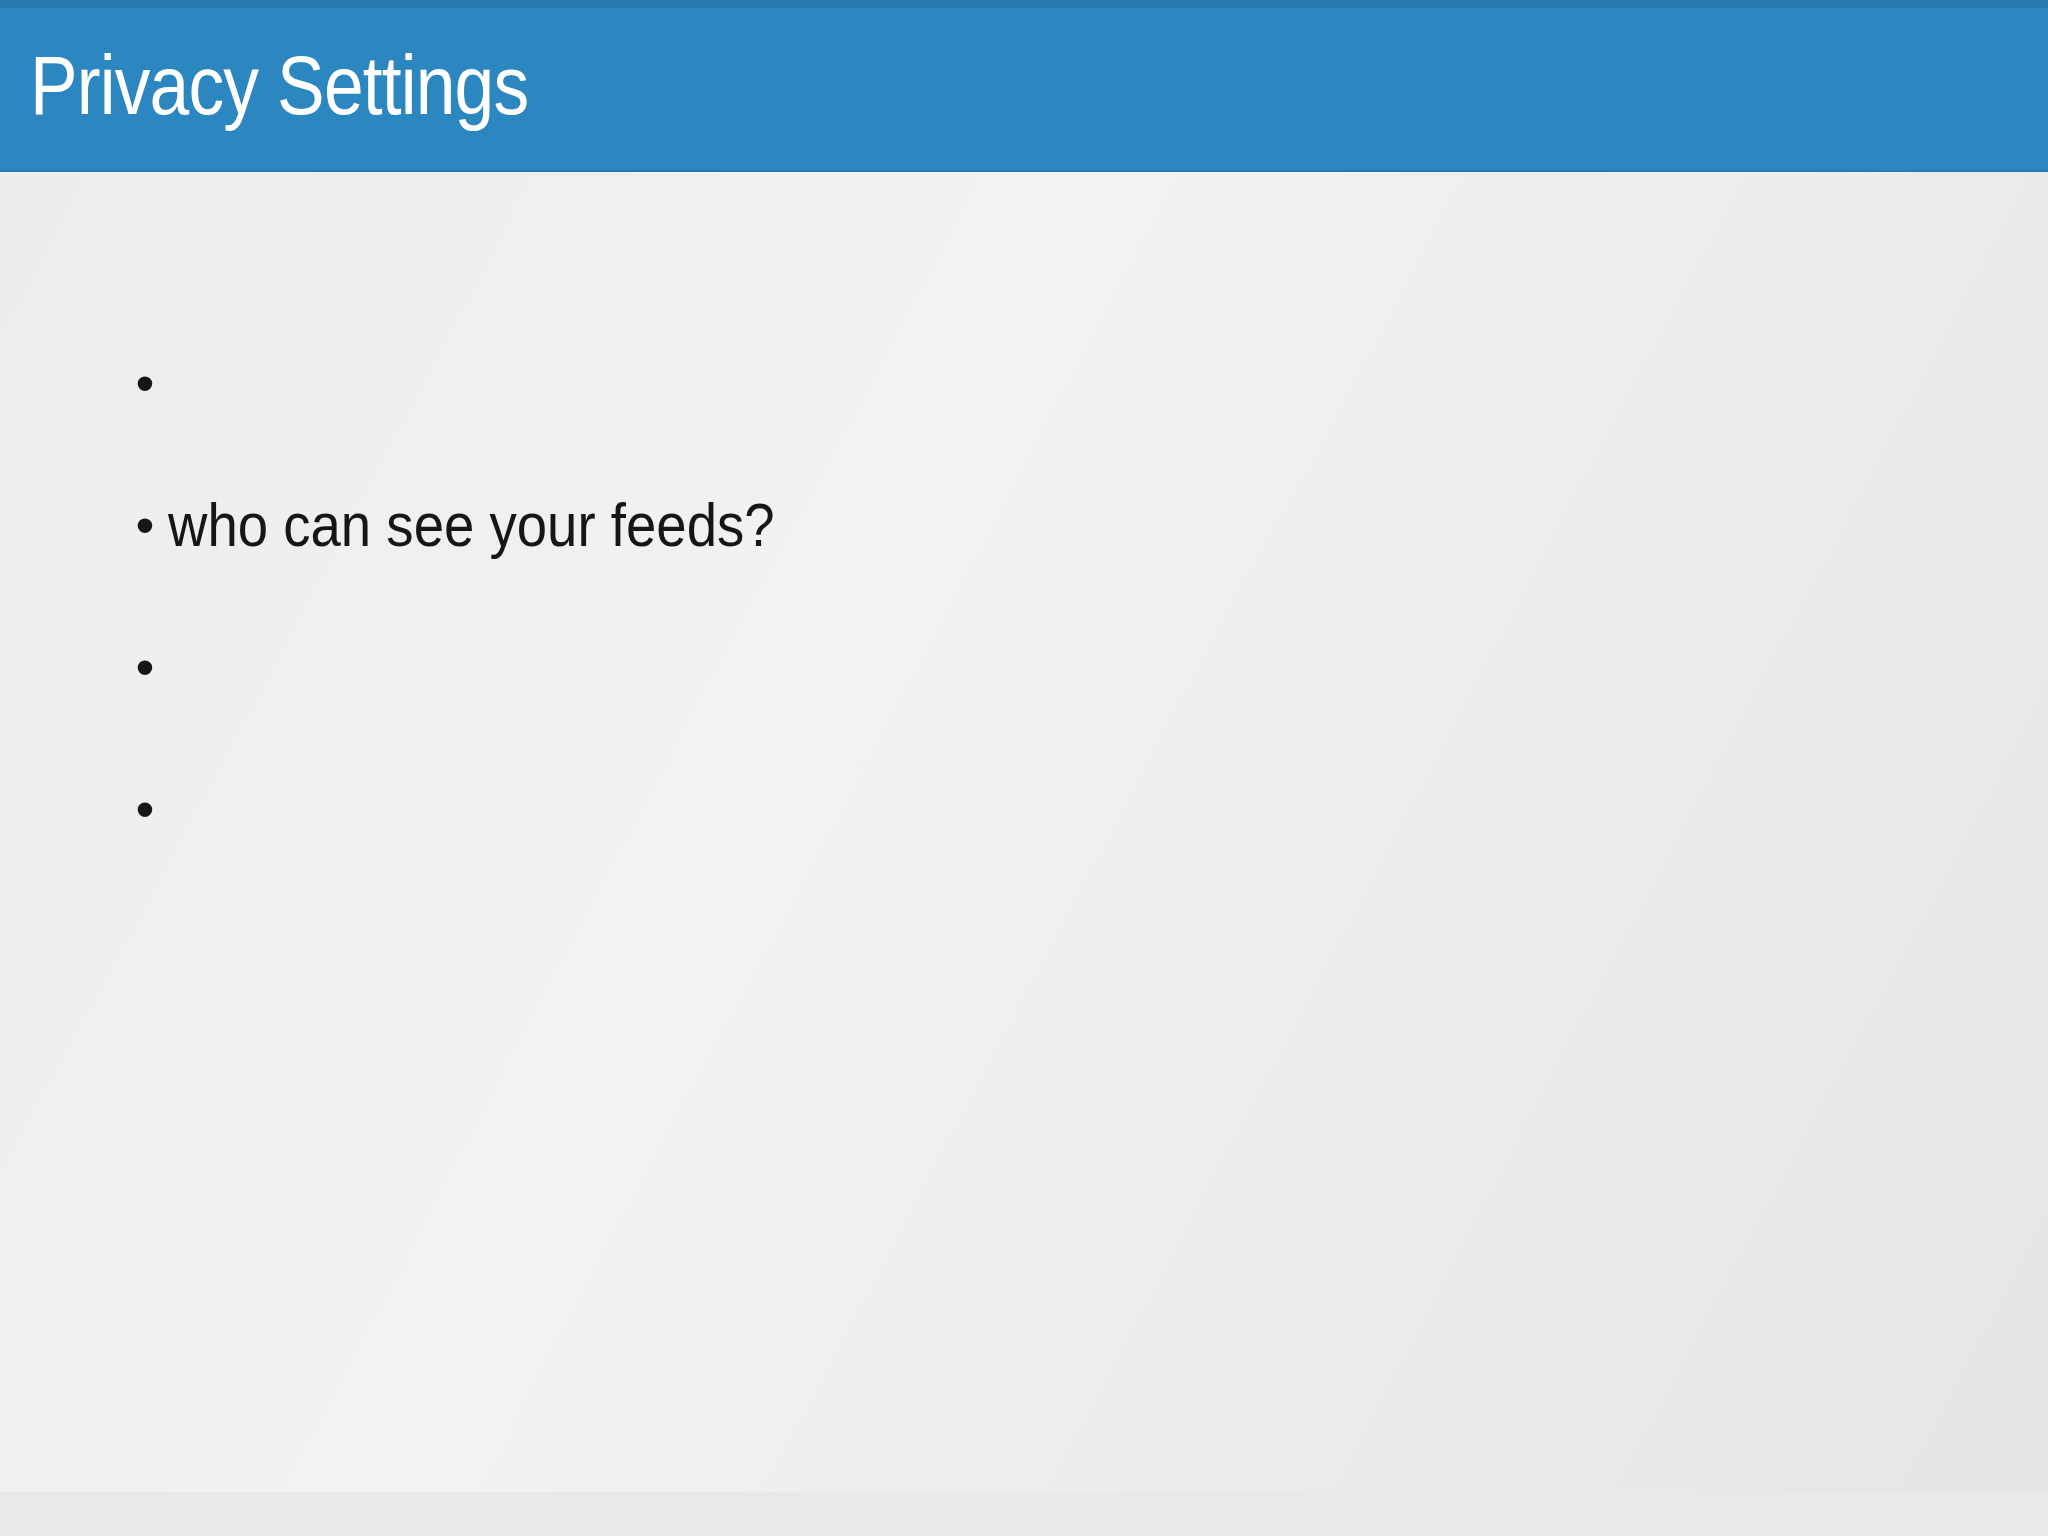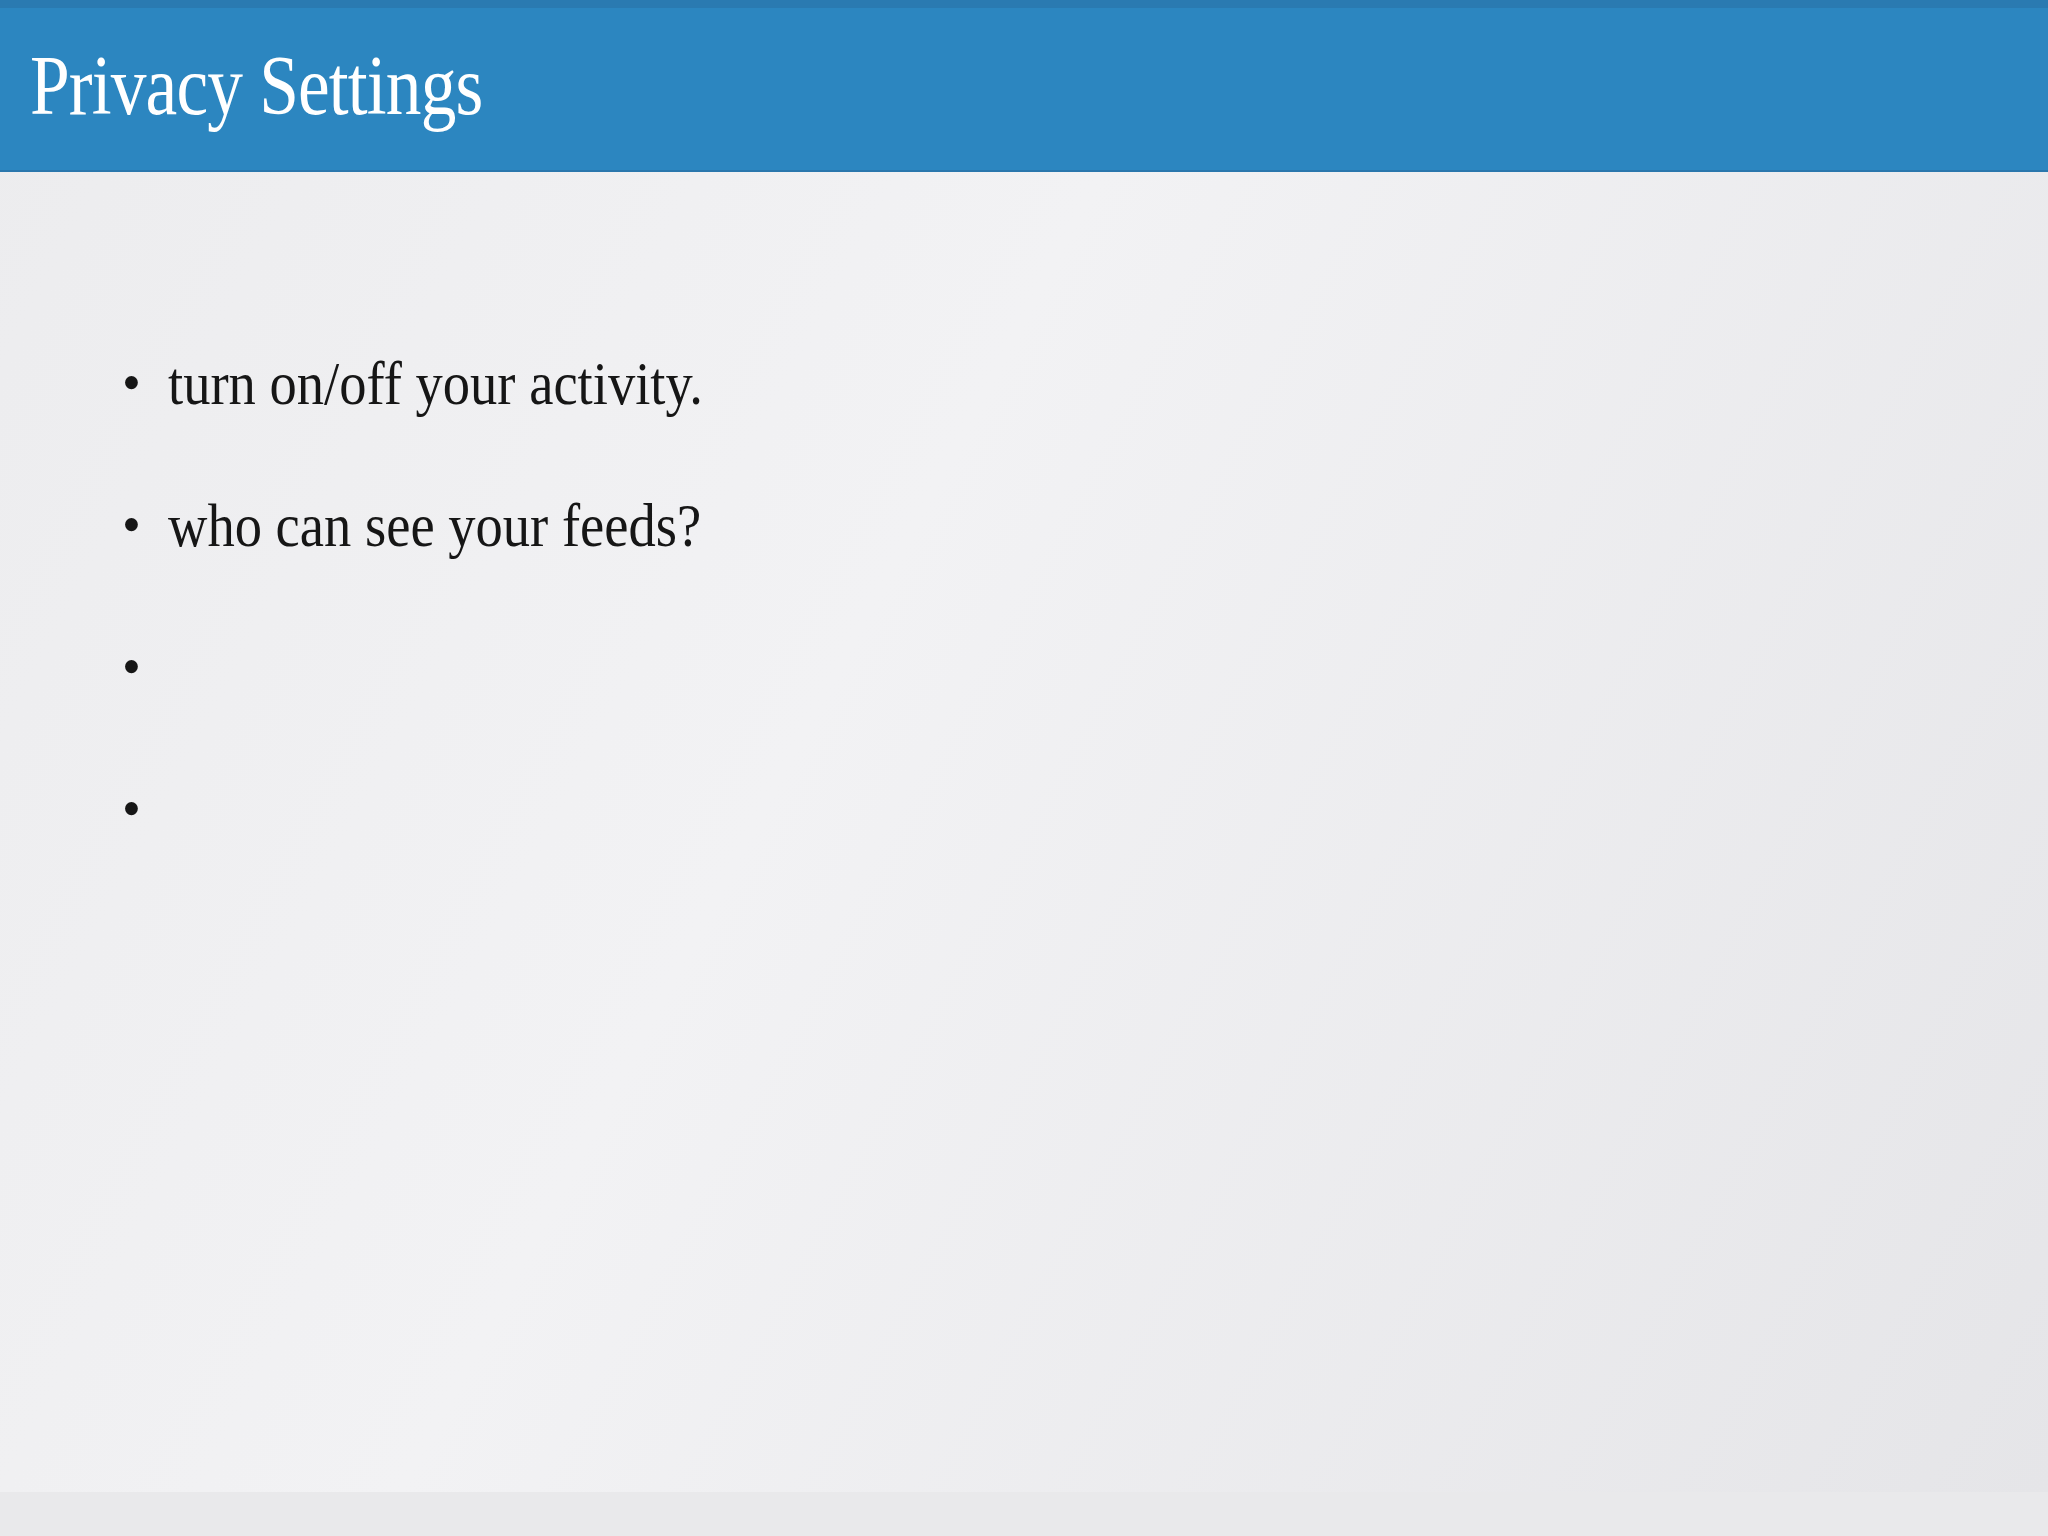--- a/index.html
+++ b/index.html
@@ -5,22 +5,23 @@
   html, body {
     margin: 0;
     padding: 0;
     background: #e9e9eb;
   }
   .slide {
     position: relative;
     width: 2048px;
     height: 1492px;
     overflow: hidden;
-    font-family: Liberation Serif, serif;
+    font-family: Liberation Sans, sans-serif;
     background: linear-gradient(118deg, #ececee 0%, #f2f2f4 42%, #e5e5e8 100%);
+    text-align: center;
   }
 
   
   .header-bar {
     position: absolute;
     top: 0; left: 0; right: 0;
     height: 170px;
     background: #2c86c0;
     border-bottom: 2px solid #2a77ad;
   }
@@ -105,21 +106,20 @@
       <span class="sq">Privacy Settings</span>
     </div>
   </div>
 
   <div class="content">
 
 
     <ul class="bullet-list">
       <li>
         <span class="bullet-marker">•</span>
-        <span class="bullet-text"><span class="sq">turn on/off your activity.</span></span>
       </li>
       <li>
         <span class="bullet-marker">•</span>
         <span class="bullet-text"><span class="sq">who can see your feeds?</span></span>
       </li>
       <li>
         <span class="bullet-marker">•</span>
       </li>
       <li>
         <span class="bullet-marker">•</span>

